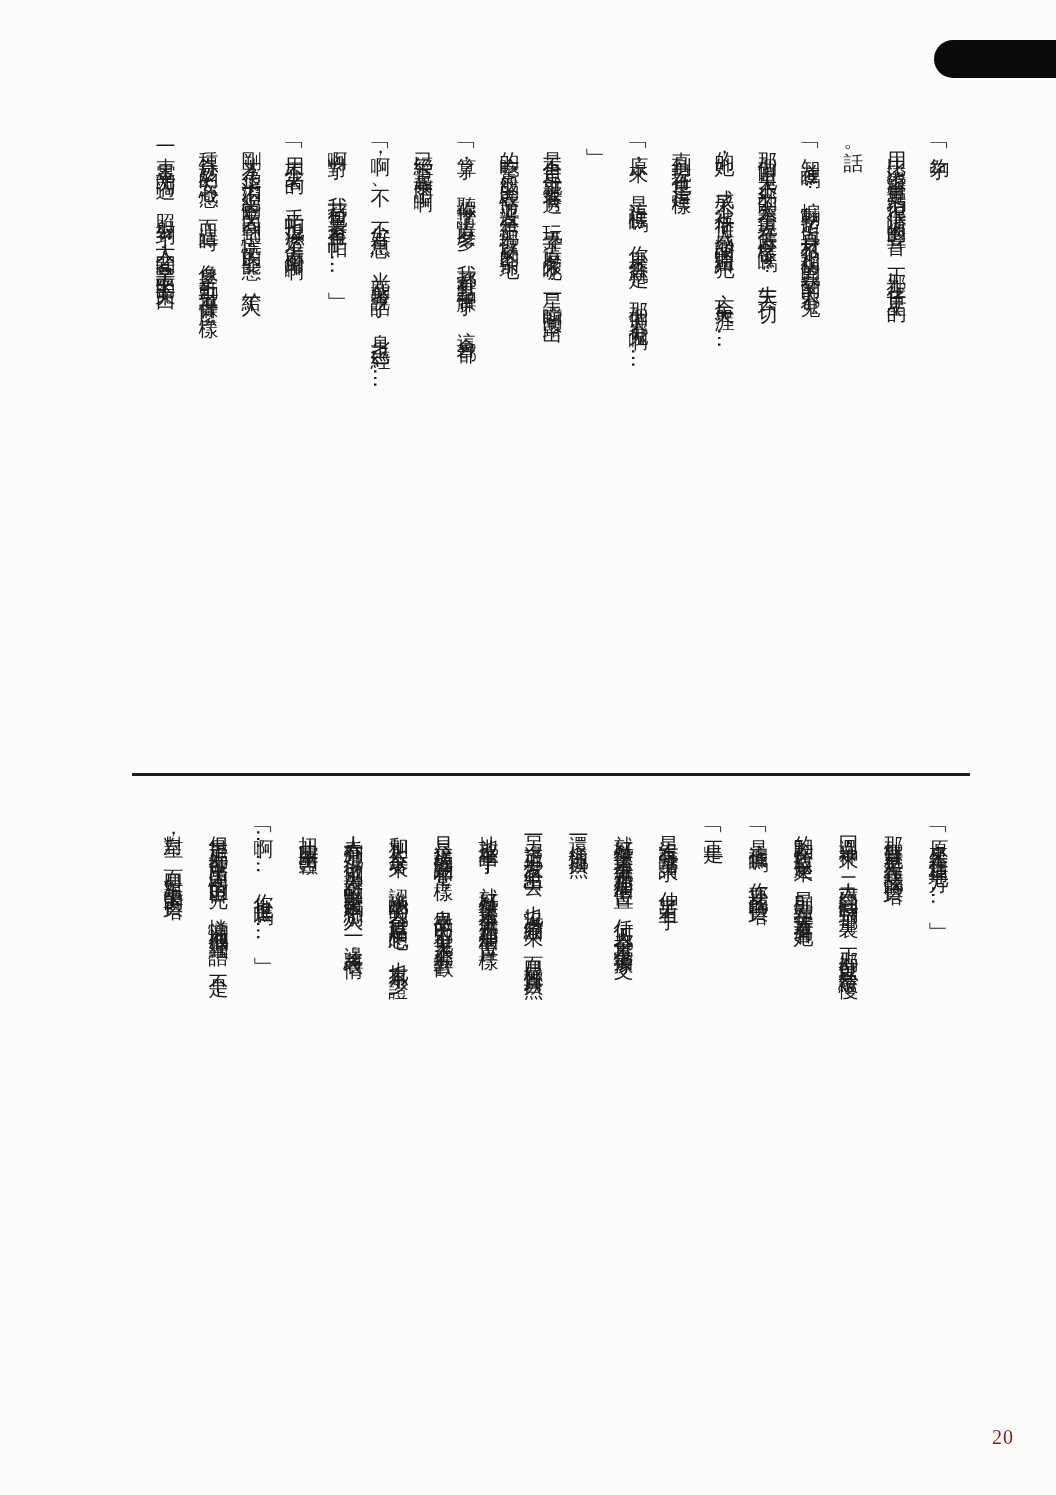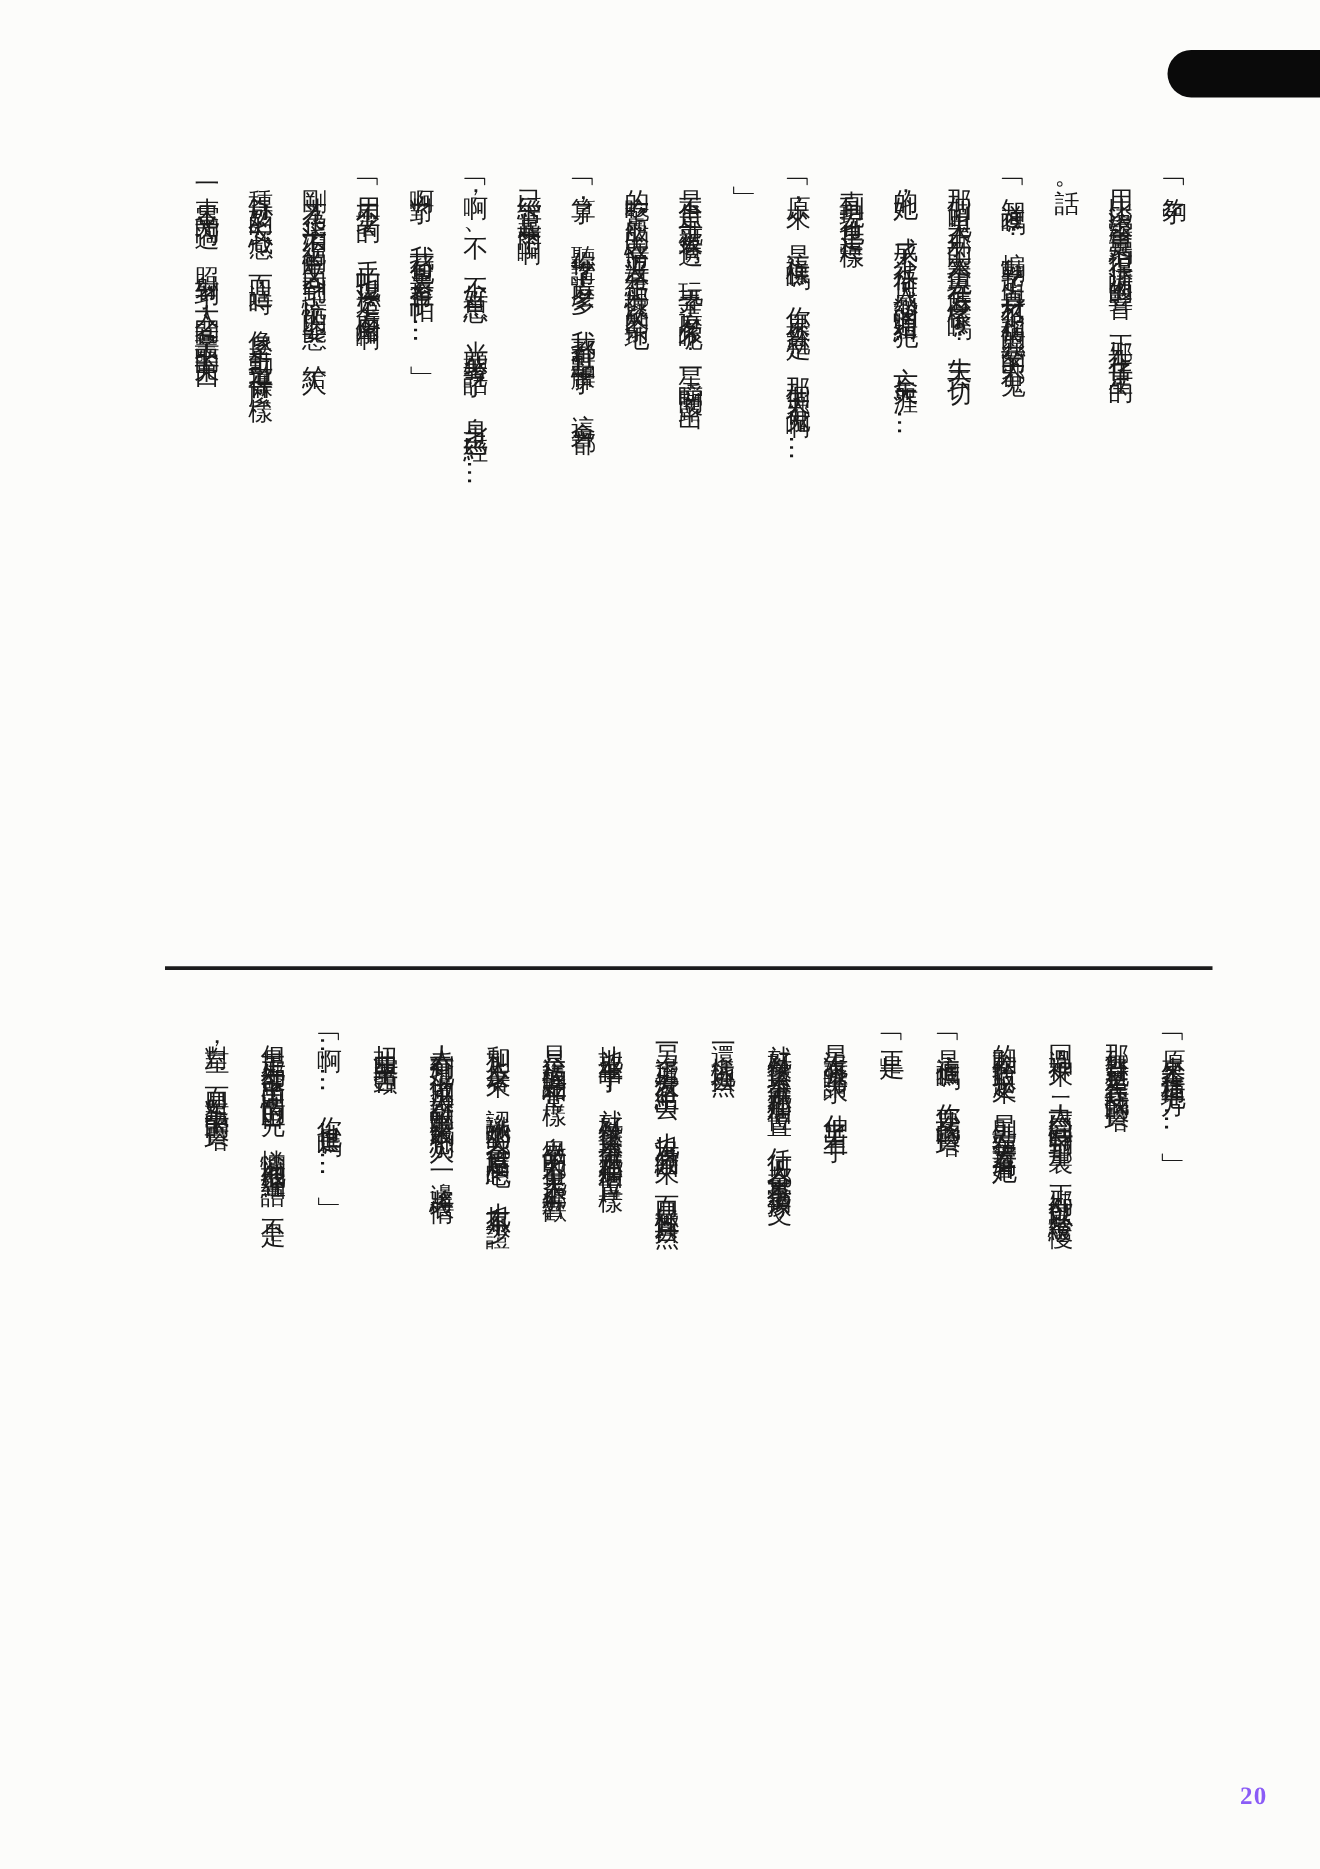--- a/index.html
+++ b/index.html
@@ -49,23 +49,23 @@
     position: absolute;
     left: 132px; top: 773px;
     width: 838px; height: 0;
     border-top: 3px solid #1c1c1c;
   }
 
   .page-number {
     position: absolute;
     left: 992px; top: 1426px;
     font-family: "Liberation Serif", "DejaVu Serif", serif;
-    font-weight: bold;
+    font-weight: normal;
     font-size: 20px;
-    color: #8b5cf6;
+    color: #7f1d1d;
     letter-spacing: 1px;
   }
 </style>
 </head>
 <body>
 
 <div class="page">
 
   <div class="corner-tab"></div>
 

